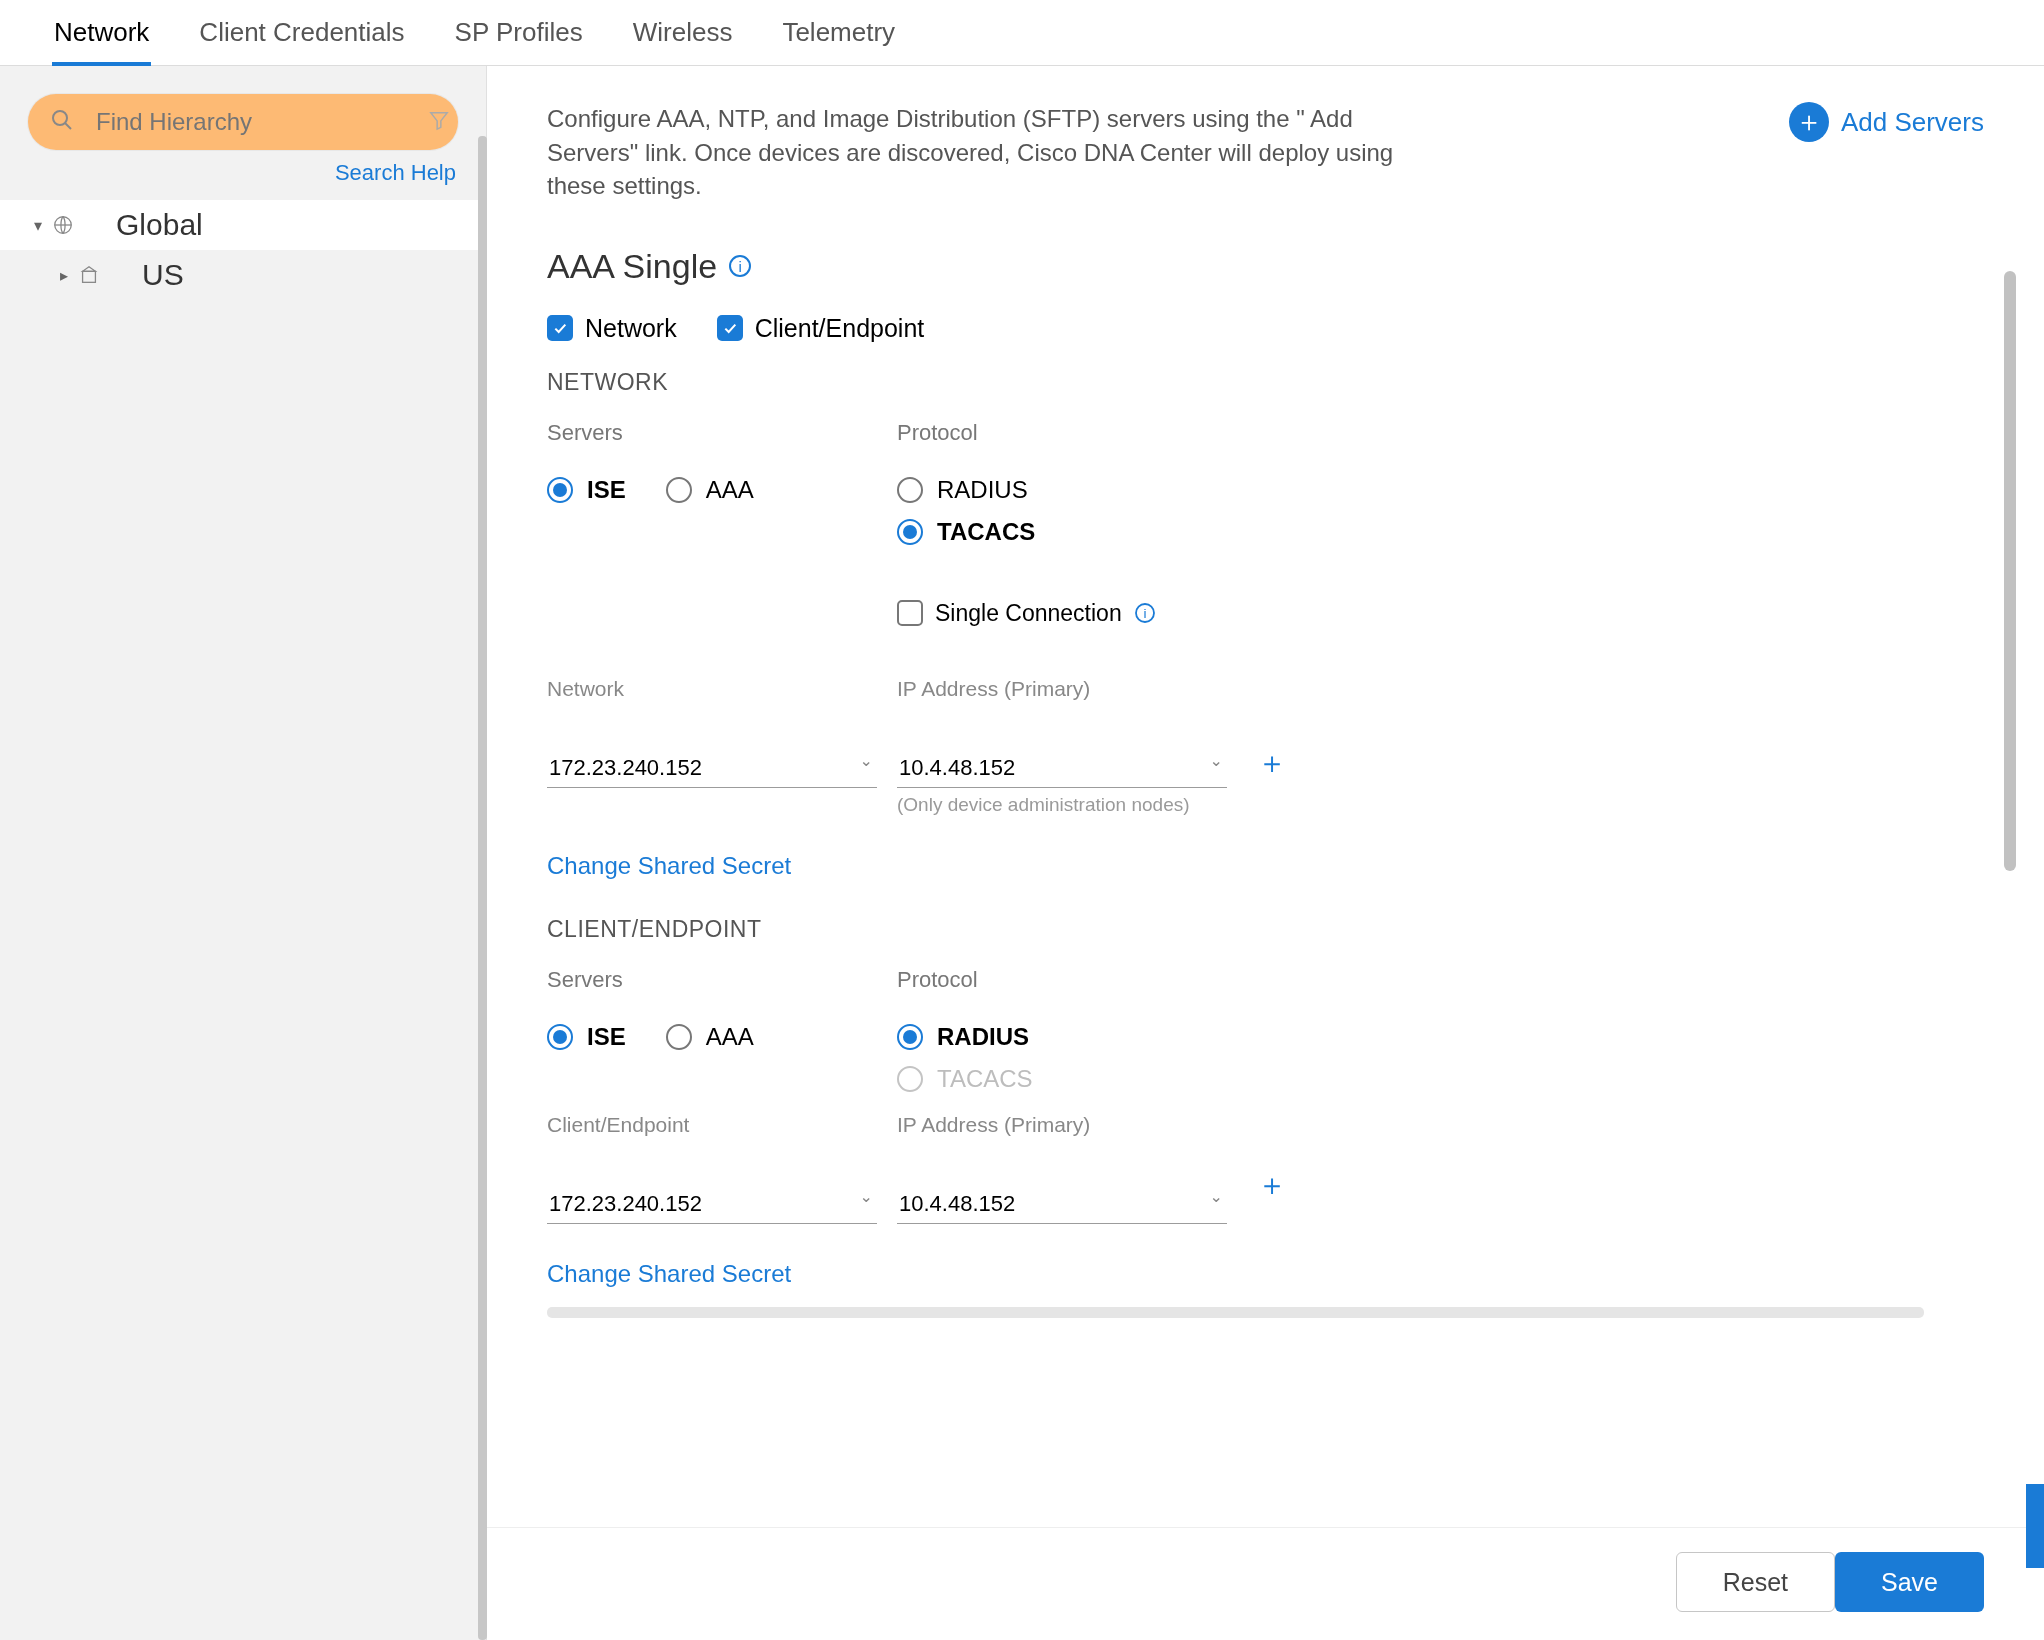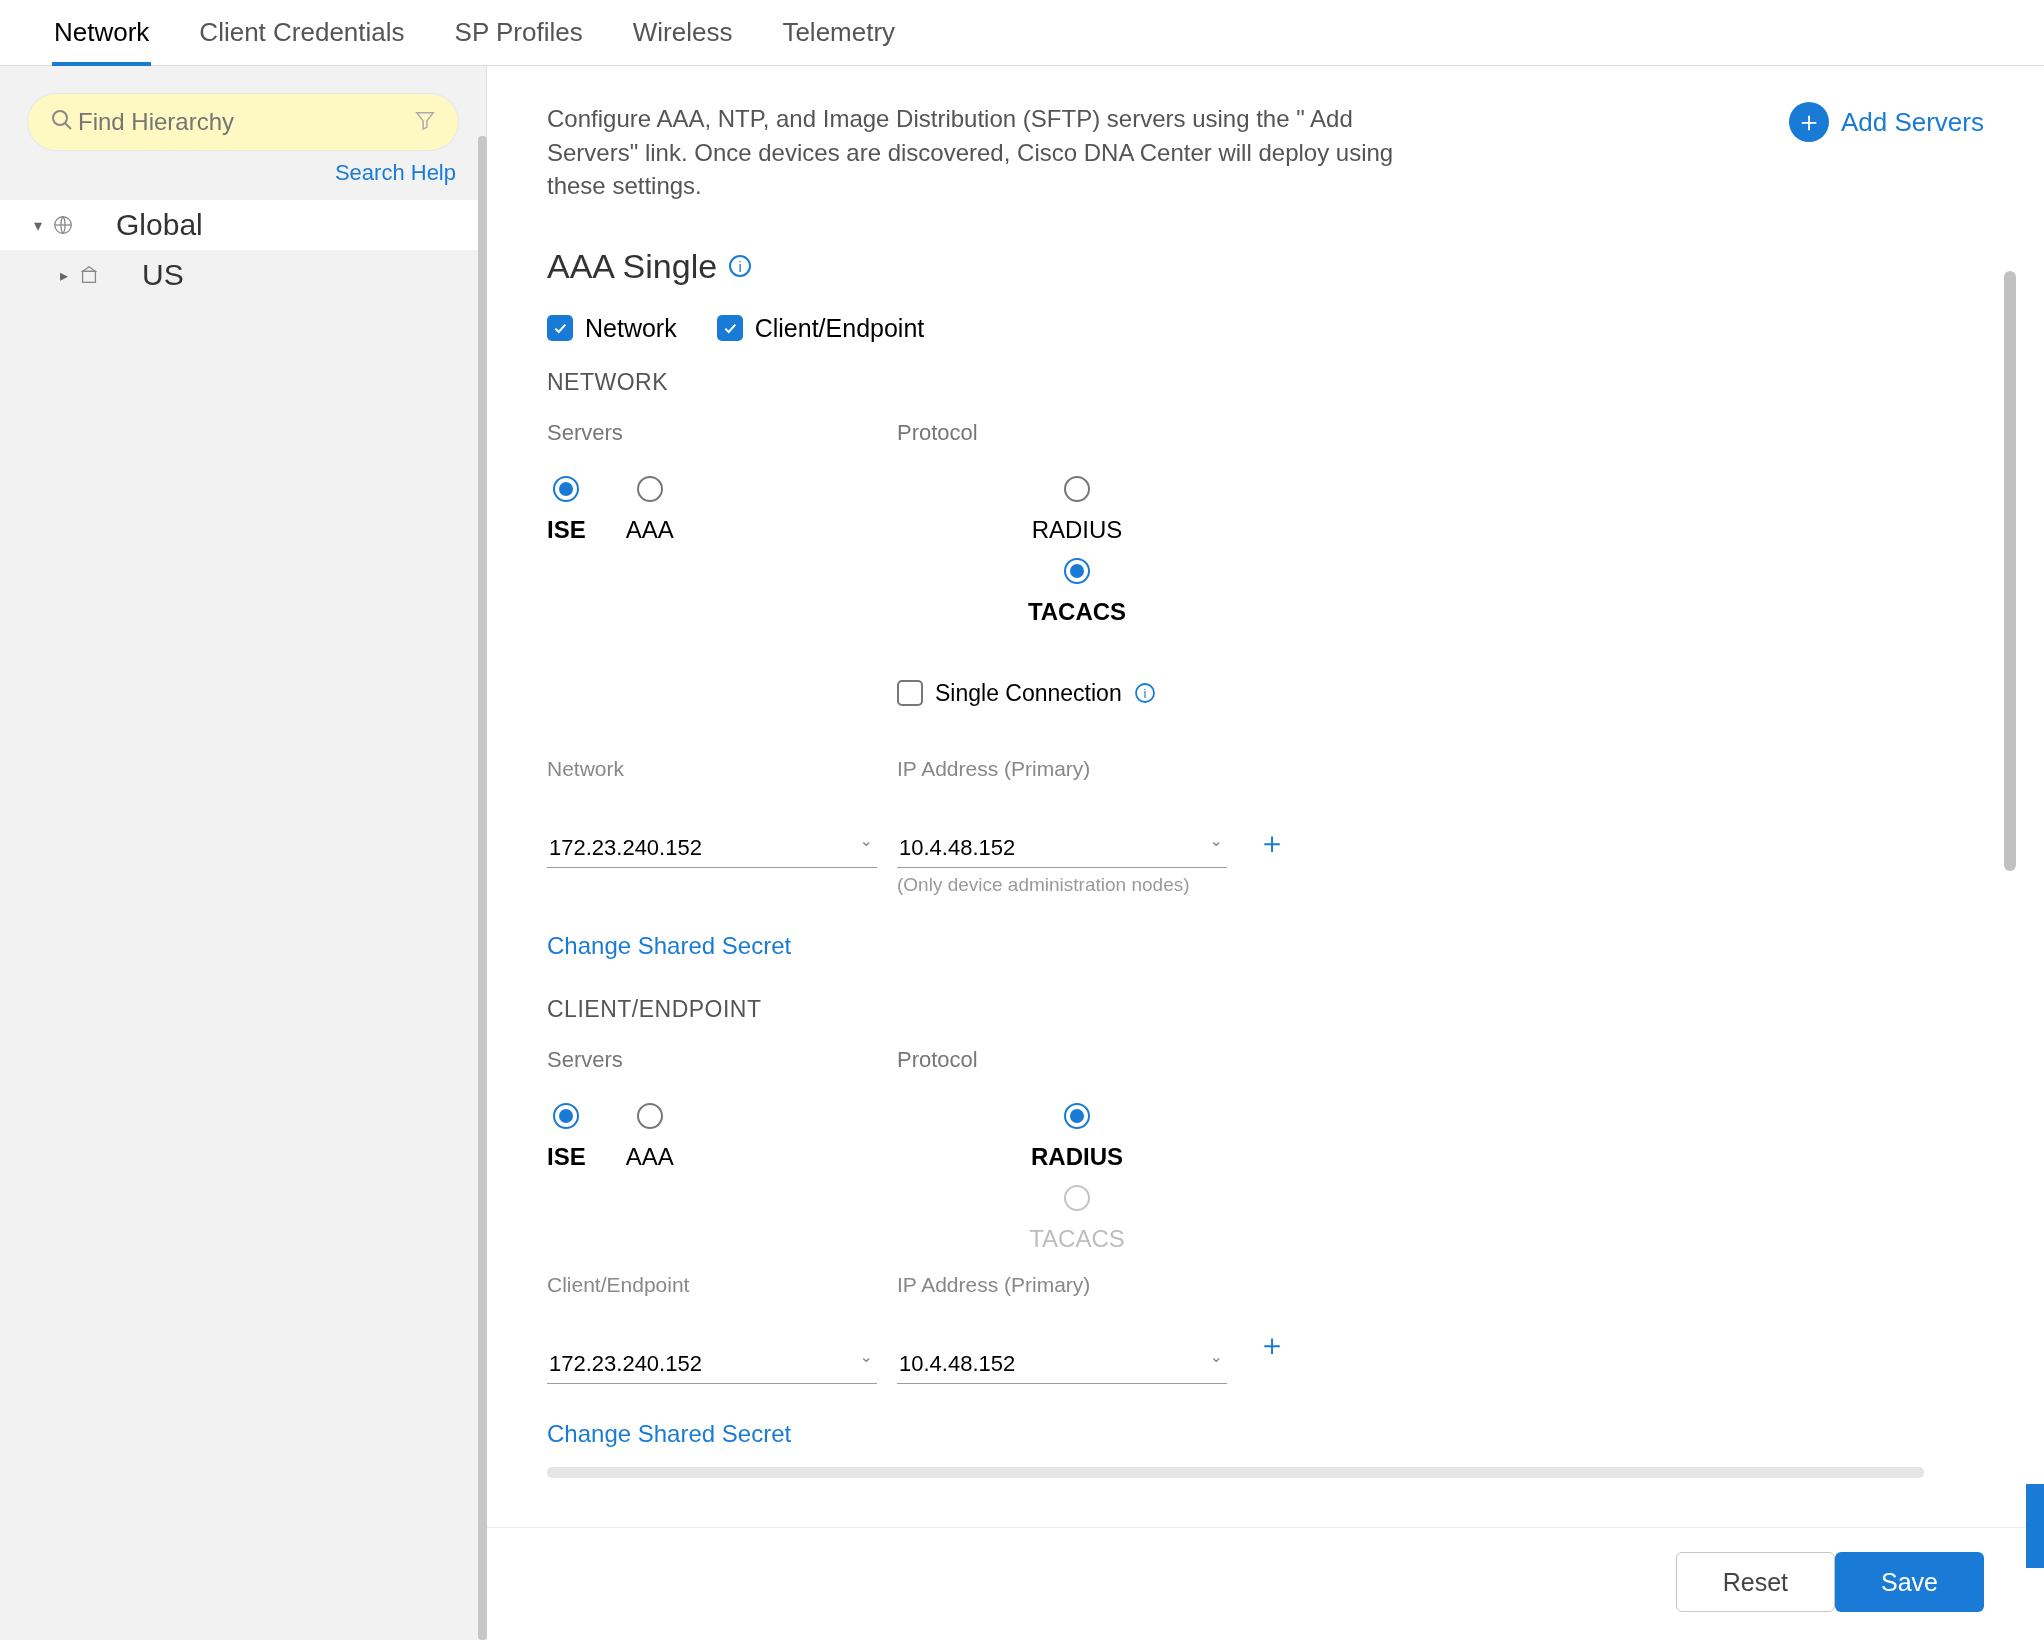--- a/index.html
+++ b/index.html
@@ -12,21 +12,21 @@
   .top-tab { padding:18px 2px; font-size:26px; color:#555; position:relative; cursor:pointer; }
   .top-tab.active { color:#000; font-weight:500; }
   .top-tab.active::after { content:""; position:absolute; left:0; right:0; bottom:-1px; height:5px;
                            background:#1a7bd6; }
 
   
   .split { flex:1; display:flex; min-height:0; }
   .sidebar { width:487px; background:#f2f2f2; border-right:1px solid #e0e0e0; padding-top:28px;
              display:flex; flex-direction:column; }
   .search-wrap { padding:0 28px; }
-  .search-box { display:flex; align-items:center; gap:2px; background:#fef9c3; border-radius:28px;
+  .search-box { display:flex; align-items:center; gap:20px; background:#fdba74; border-radius:28px;
                 height:56px; padding:0 22px; box-shadow:0 0 0 1px #e8e8e8; }
   .search-box input { flex:1; border:none; outline:none; font-size:24px; background:transparent; }
   .search-help { text-align:right; padding:10px 30px 14px; }
   .search-help a { color:#1a7bd6; font-size:22px; text-decoration:none; }
   .tree { flex:1; }
   .tree-row { display:flex; align-items:center; gap:10px; height:50px; cursor:pointer; }
   .tree-row.global { background:#fff; padding-left:34px; }
   .tree-row.us     { padding-left:60px; }
   .tree-label { font-size:30px; color:#333;margin-left:32px; }
   .chev { font-size:16px; color:#666; }
@@ -54,21 +54,21 @@
   .cbox { width:26px; height:26px; border-radius:5px; background:#1a7bd6; display:flex;
           align-items:center; justify-content:center; cursor:pointer; }
   .cbox svg { width:16px; height:16px; }
   .check-label { font-size:25px; color:#000; font-weight:500; }
 
   .section-cap { font-size:23px; color:#555; letter-spacing:0.5px; margin-bottom:24px; }
   .sub-label { font-size:22px; color:#777; }
   .two-col { display:flex; }
   .colA { width:350px; }
   .colB { width:360px; }
-  .radio-row { display:flex; align-items:center; gap:14px; cursor:pointer;flex-direction:column; }
+  .radio-row { display:flex; align-items:center; gap:14px; cursor:pointer; }
   .radio { width:26px; height:26px; border:2px solid #777; border-radius:50%;
            display:flex; align-items:center; justify-content:center; }
   .radio.sel { border-color:#1a7bd6; }
   .radio.sel::after { content:""; width:14px; height:14px; border-radius:50%; background:#1a7bd6; }
   .radio.disabled { border-color:#c4c4c4; }
   .radio-label { font-size:24px; color:#000; }
   .radio-label.bold { font-weight:600; }
   .radio-label.dis { color:#bdbdbd; }
 
   .check-outline { width:26px; height:26px; border:2px solid #777; border-radius:5px; cursor:pointer; }

